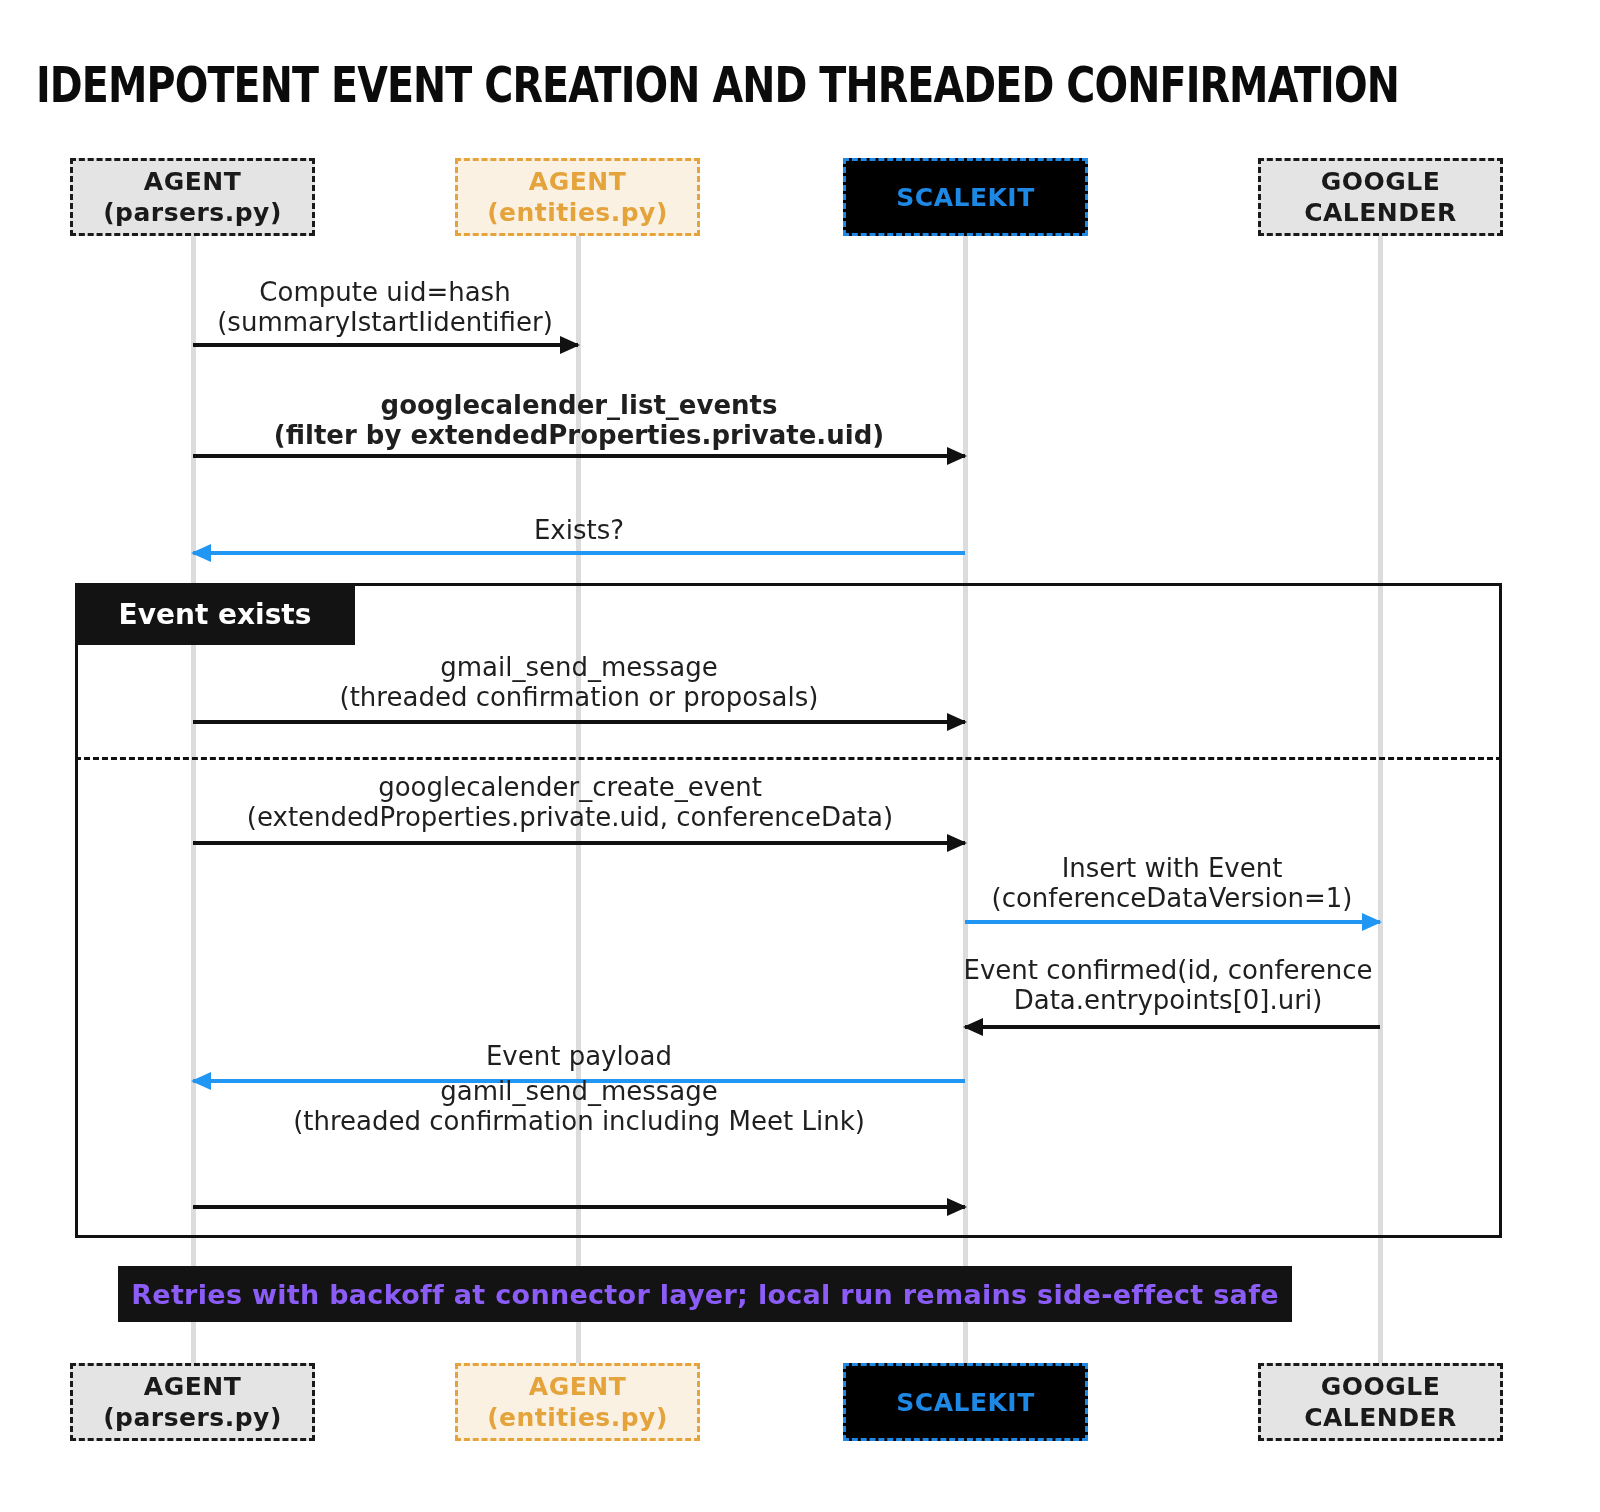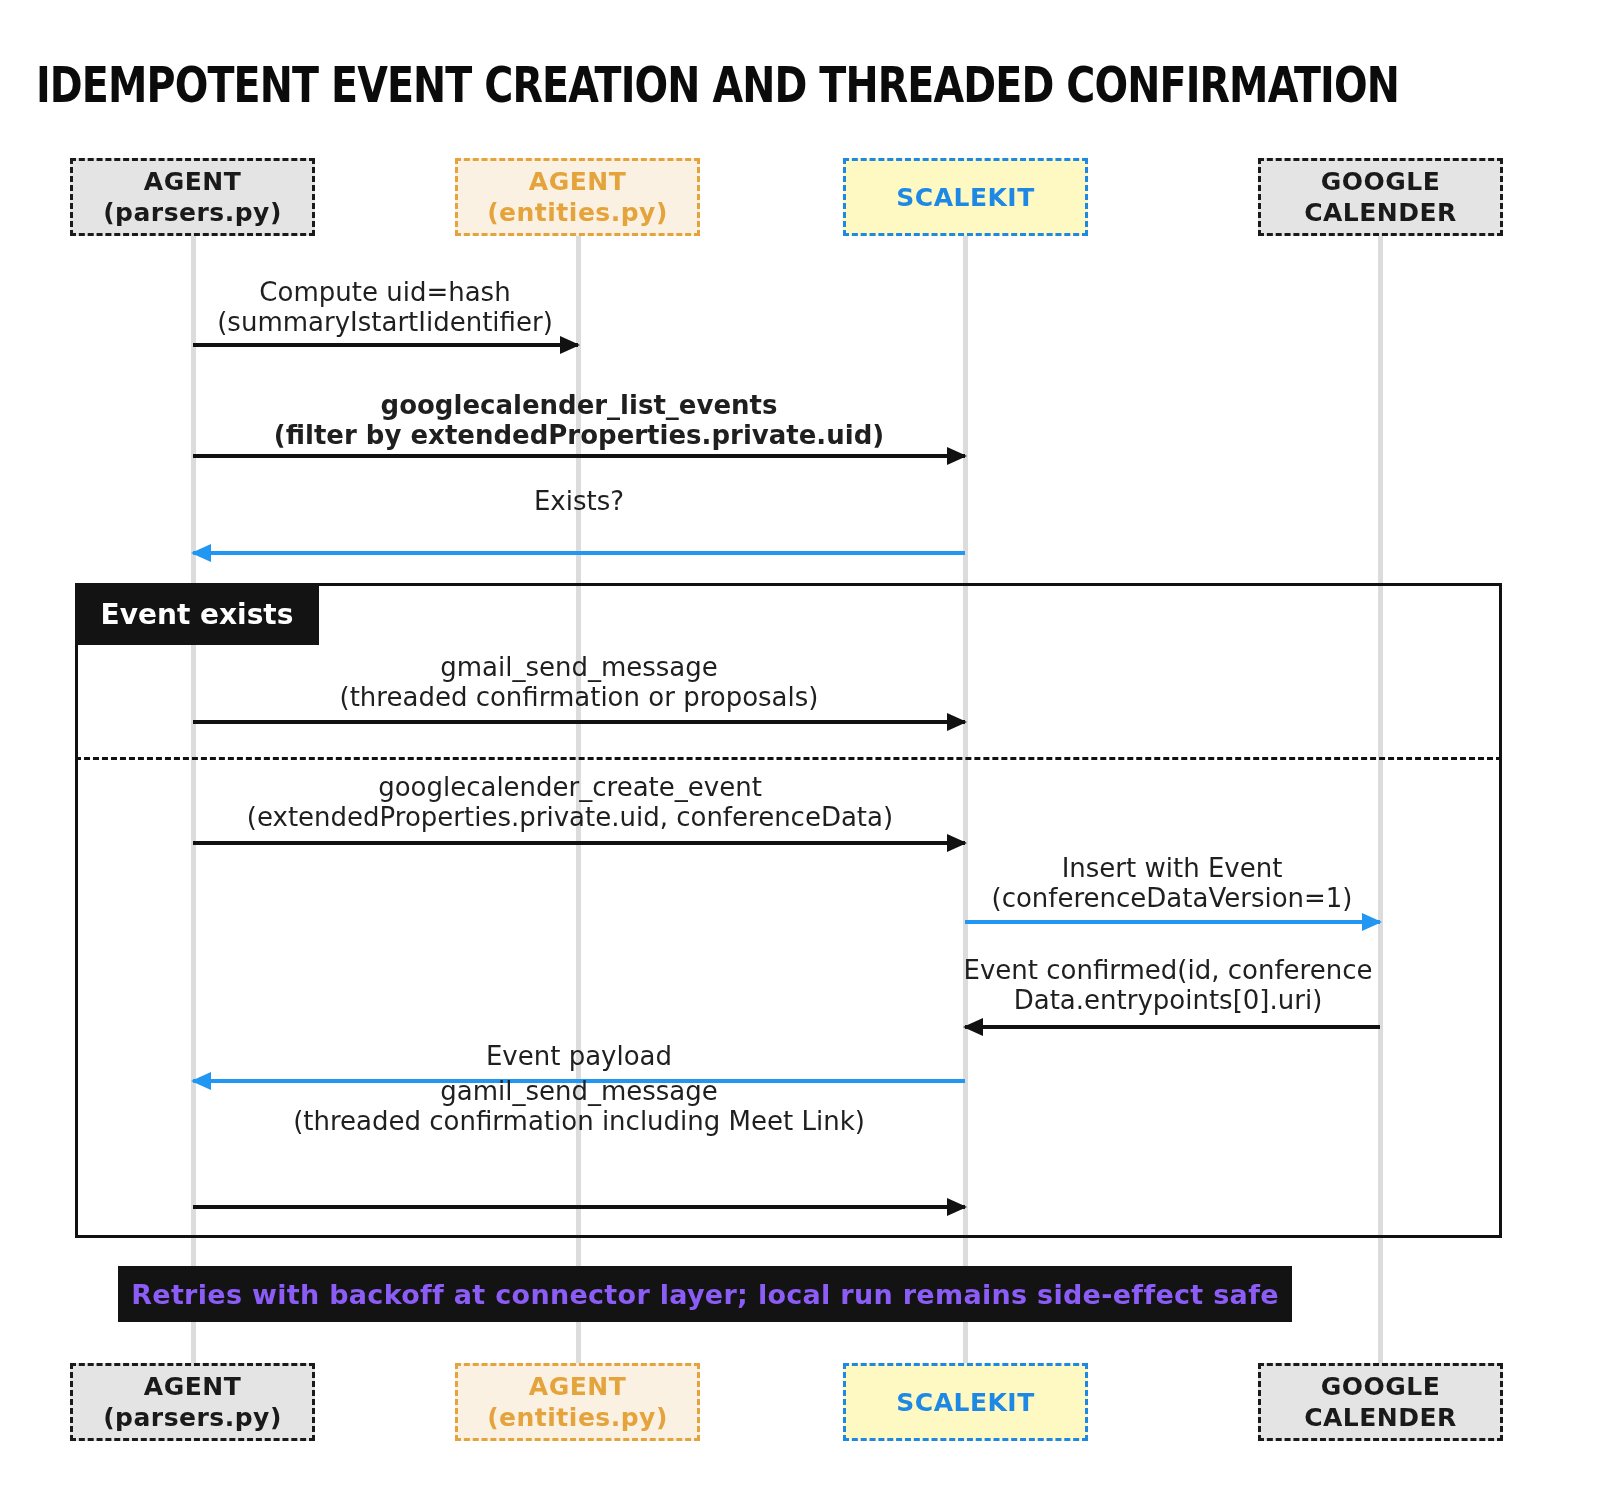--- a/index.html
+++ b/index.html
@@ -19,21 +19,21 @@
     position:absolute; width:5px; top:236px; height:1127px; background:#dcdcdc;
   }
   .pbox {
     position:absolute; width:245px; height:78px;
     display:flex; flex-direction:column; align-items:center; justify-content:center;
     font-weight:700; font-size:25px; line-height:31px; letter-spacing:0.5px;
     text-align:center;
   }
   .pbox.gray   { background:#e4e4e4; border:3px dashed #1a1a1a; color:#1a1a1a; }
   .pbox.orange { background:#fbf1e2; border:3px dashed #e5a33c; color:#e5a33c; }
-  .pbox.blue   { background:#fef9c3; border:3px dashed #1e88e5; color:#1e88e5; }
+  .pbox.blue   { background:#000000; border:3px dashed #1e88e5; color:#1e88e5; }
   .msg {
     position:absolute; text-align:center; font-size:26px; line-height:30px; color:#1f1f1f;
   }
   .arrow { position:absolute; height:4px; background:currentColor; }
   .arrow.black { color:#111111; }
   .arrow.blue  { color:#2196f3; }
   .arrow.right::after {
     content:""; position:absolute; right:-2px; top:50%; transform:translateY(-50%);
     width:0; height:0;
     border-left:20px solid currentColor;
@@ -43,21 +43,21 @@
     content:""; position:absolute; left:-2px; top:50%; transform:translateY(-50%);
     width:0; height:0;
     border-right:20px solid currentColor;
     border-top:9px solid transparent; border-bottom:9px solid transparent;
   }
   .altbox {
     position:absolute; left:75px; top:583px; width:1427px; height:655px;
     border:3px solid #111111; background:transparent;
   }
   .altlabel {
-    position:absolute; left:75px; top:583px; width:244px; height:62px;
+    position:absolute; left:75px; top:583px; width:280px; height:62px;
     background:#131313; color:#ffffff; font-weight:700; font-size:28px;
     display:flex; align-items:center; justify-content:center;
   }
   .altdivider {
     position:absolute; left:75px; top:757px; width:1427px; height:0;
     border-top:3px dashed #111111;
   }
   .notebar {
     position:absolute; left:118px; top:1266px; width:1174px; height:56px;
     background:#131313; color:#8b5cf6; font-weight:700; font-size:27px;
@@ -98,21 +98,21 @@
     <div>(summaryIstartIidentifier)</div>
   </div>
   <div class="arrow black right" style="left:193px; top:343px; width:385px;"></div>
 
   <div class="msg" style="left:199px; top:390px; width:760px;font-weight:bold;">
     <div>googlecalender_list_events</div>
     <div>(filter by extendedProperties.private.uid)</div>
   </div>
   <div class="arrow black right" style="left:193px; top:454px; width:772px;"></div>
 
-  <div class="msg" style="left:429px; top:486px; width:300px;">
+  <div class="msg" style="left:429px; top:515px; width:300px;">
     <div>Exists?</div>
   </div>
   <div class="arrow blue left" style="left:193px; top:551px; width:772px;"></div>
 
   <div class="altbox"></div>
   <div class="altlabel">Event exists</div>
   <div class="altdivider"></div>
 
   <div class="msg" style="left:229px; top:652px; width:700px;">
     <div>gmail_send_message</div>

